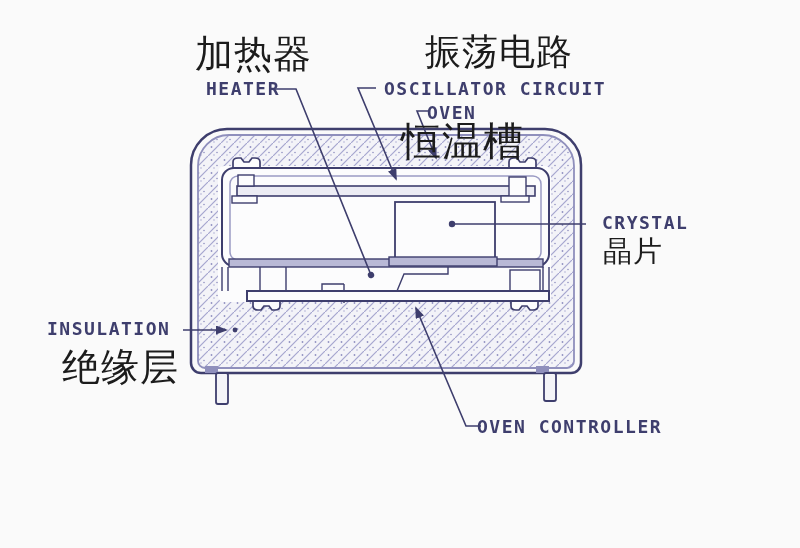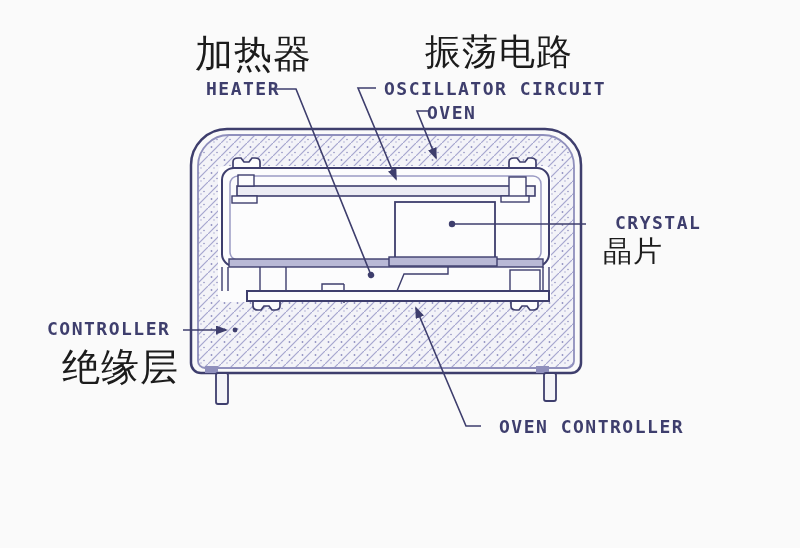--- a/index.html
+++ b/index.html
@@ -97,22 +97,23 @@
     </g>
   </svg>
 
   <div class="lbl zh" style="left:195px;top:35px;font-size:38px">加热器</div>
   <div class="lbl en" style="left:206px;top:80px">HEATER</div>
 
   <div class="lbl zh" style="left:425px;top:34px;font-size:36px">振荡电路</div>
   <div class="lbl en" style="left:384px;top:80px">OSCILLATOR CIRCUIT</div>
 
   <div class="lbl en" style="left:427px;top:104px">OVEN</div>
+  <div class="lbl zh" style="left:401px;top:121px;font-size:40px">恒温槽</div>
 
-  <div class="lbl en" style="left:615px;top:214px">CRYSTAL</div>
+  <div class="lbl en" style="left:602px;top:214px">CRYSTAL</div>
   <div class="lbl zh" style="left:603px;top:237px;font-size:29px">晶片</div>
 
-  <div class="lbl en" style="left:47px;top:320px">CONTROLLER</div>
+  <div class="lbl en" style="left:47px;top:320px">INSULATION</div>
   <div class="lbl zh" style="left:62px;top:348px;font-size:38px">绝缘层</div>
 
-  <div class="lbl en" style="left:499px;top:418px">OVEN CONTROLLER</div>
+  <div class="lbl en" style="left:477px;top:418px">OVEN CONTROLLER</div>
 
 </div>
 
 </body></html>

